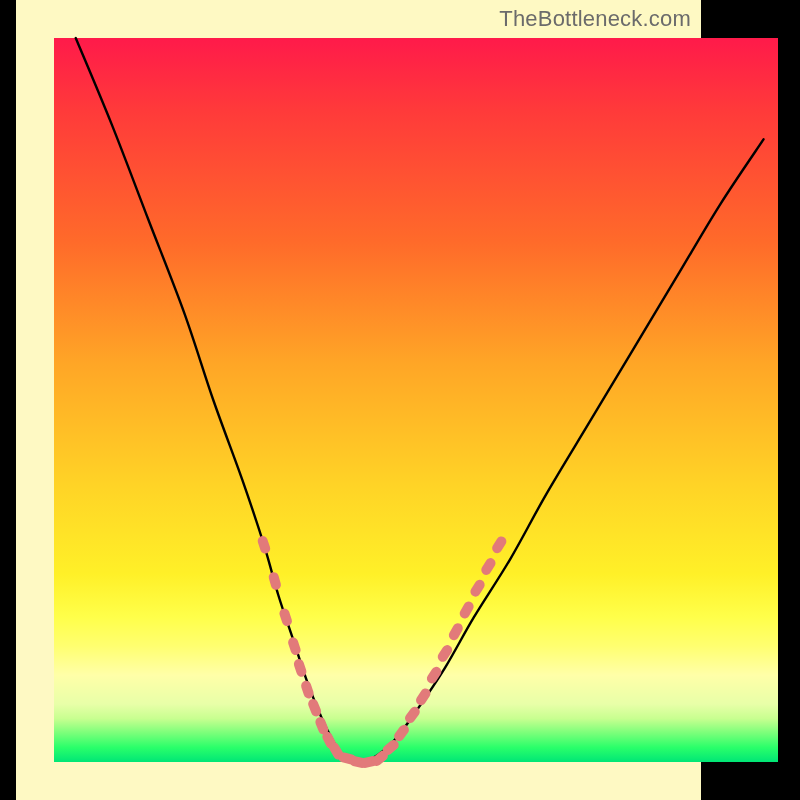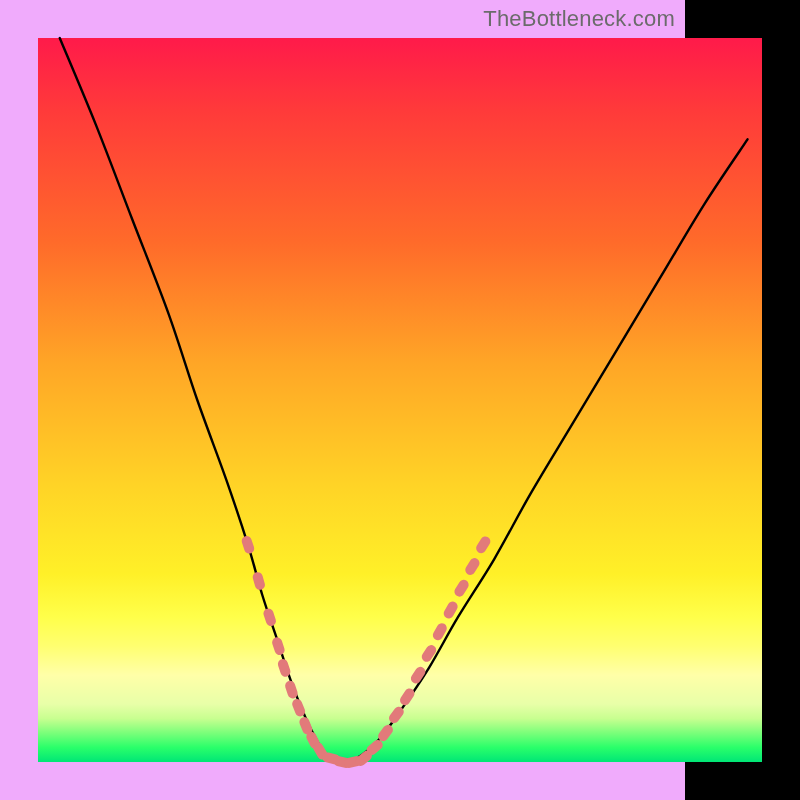--- a/index.html
+++ b/index.html
@@ -6,25 +6,25 @@
     margin: 0;
     padding: 0;
     width: 800px;
     height: 800px;
     background: #000;
     overflow: hidden;
     font-family: Arial, Helvetica, sans-serif;
   }
   .frame {
     position: absolute;
-    left: 0;
+    left: 16px;
     top: 0;
     width: 685px;
     height: 800px;
-    background: #f0abfc;
+    background: #fef9c3;
   }
   .plot {
     position: absolute;
     left: 38px;
     top: 38px;
     width: 724px;
     height: 724px;
     
     background: linear-gradient(
       to bottom,

